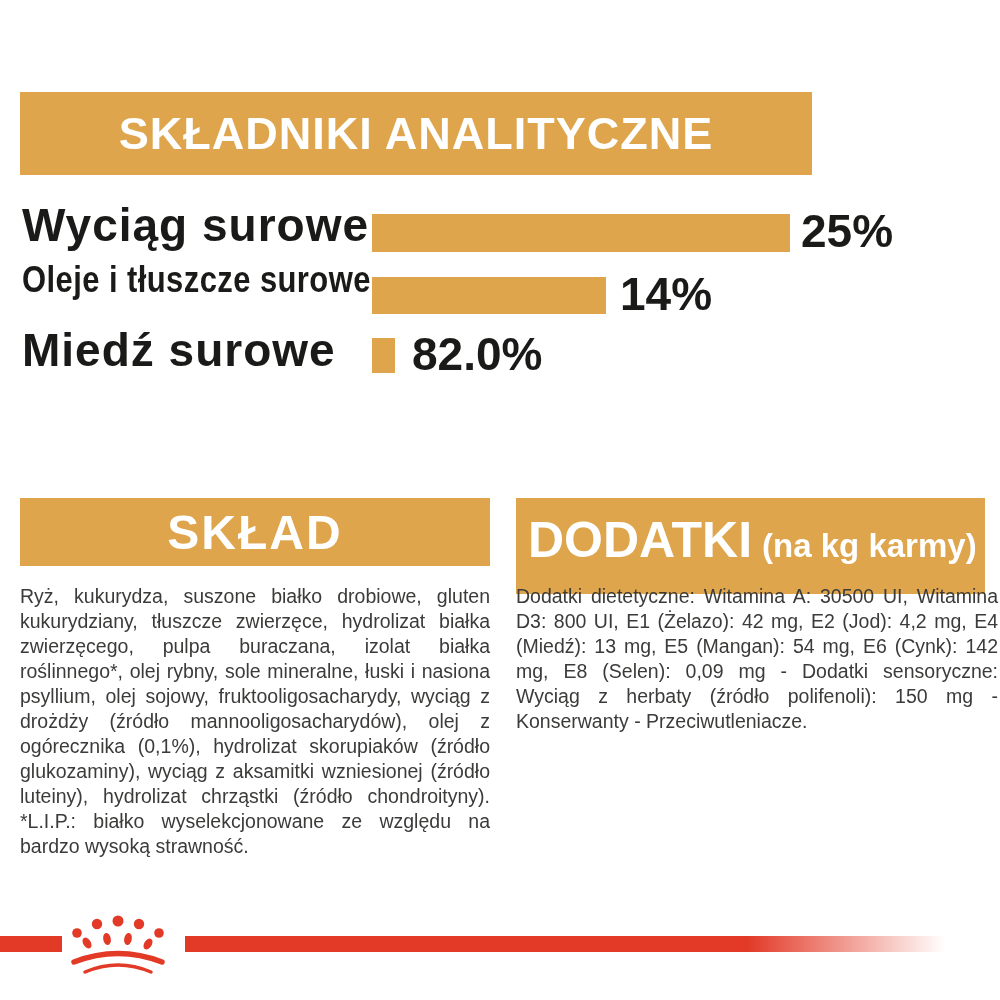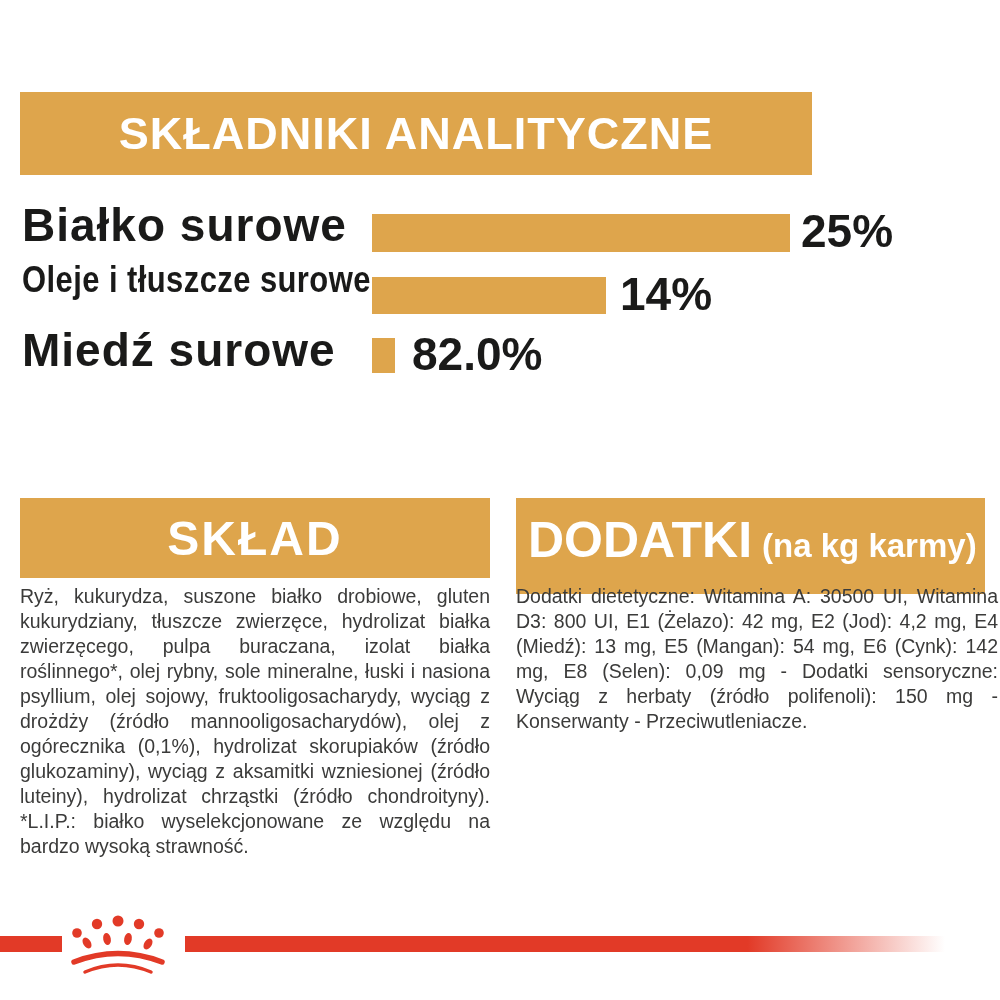--- a/index.html
+++ b/index.html
@@ -15,21 +15,21 @@
     font-family:"Liberation Sans", sans-serif;overflow:hidden;
   }
   .banner{
     position:absolute;background:var(--gold);color:var(--white);
     display:flex;align-items:center;justify-content:center;overflow:hidden;
   }
   #banner-analytical{left:20px;top:92px;width:792px;height:83px;}
   #banner-analytical .banner-title{
     font-size:45px;font-weight:700;letter-spacing:1px;white-space:nowrap;
   }
-  #banner-sklad{left:20px;top:498px;width:470px;height:80px;}
+  #banner-sklad{left:20px;top:498px;width:470px;height:68px;}
   #banner-sklad .banner-title{font-size:48px;font-weight:700;letter-spacing:2px;}
   #banner-dodatki{
     left:516px;top:498px;width:469px;height:96px;
     justify-content:flex-start;align-items:baseline;padding-top:13px;box-sizing:border-box;
   }
   #banner-dodatki .banner-title{
     font-size:50px;font-weight:700;margin-left:12px;white-space:nowrap;
   }
   #banner-dodatki .banner-subtitle{
     font-size:33px;font-weight:700;margin-left:10px;white-space:nowrap;
@@ -61,21 +61,21 @@
   }
   #crown-logo{position:absolute;left:64px;top:912px;width:108px;height:68px;}
 </style>
 </head>
 <body>
 
 <div class="banner" id="banner-analytical">
   <span class="banner-title">SKŁADNIKI ANALITYCZNE</span>
 </div>
 
-<div class="chart-label lbl-big" style="top:202px;">Białko surowe</div>
+<div class="chart-label lbl-big" style="top:202px;">Wyciąg surowe</div>
 <div class="bar-fill" style="top: 214px; width: 417.5px;"></div>
 <div class="chart-value" style="left:801px;top:208px;">25%</div>
 
 <div class="chart-label lbl-mid" style="top:262px;">Oleje i tłuszcze surowe</div>
 <div class="bar-fill" style="top: 277px; height: 37px; width: 233.8px;"></div>
 <div class="chart-value" style="left:620px;top:271px;">14%</div>
 
 <div class="chart-label lbl-big" style="top:327px;">Miedź surowe</div>
 <div class="bar-fill" style="top: 338px; height: 35px; width: 23.4px;"></div>
 <div class="chart-value" style="left:412px;top:331px;">82.0%</div>

